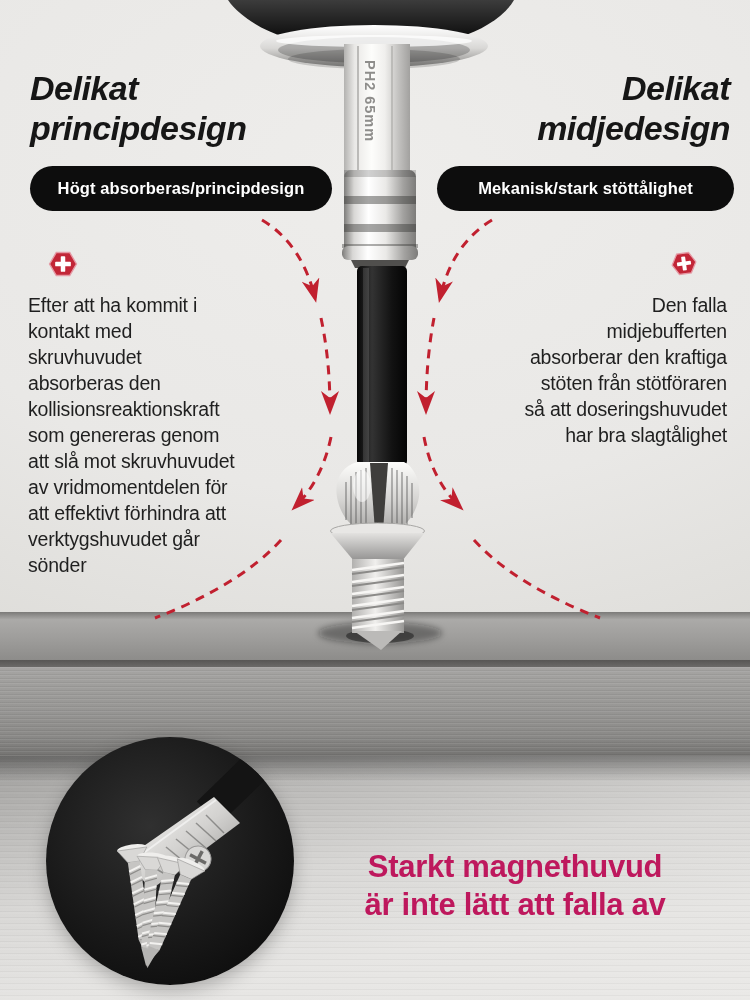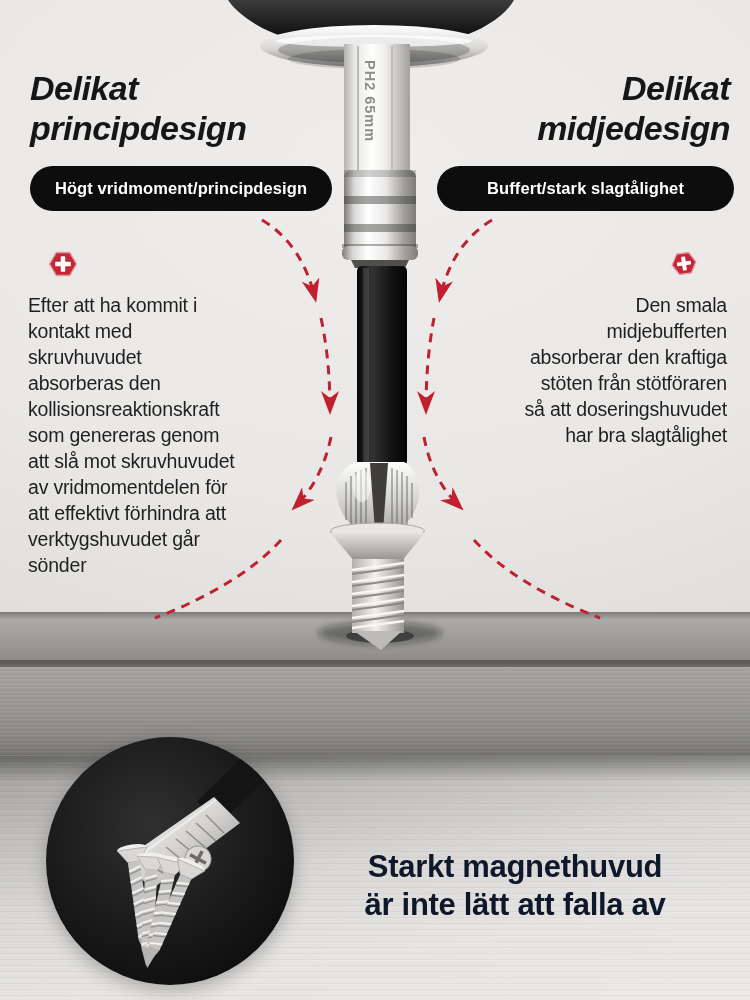--- a/index.html
+++ b/index.html
@@ -40,21 +40,21 @@
   .para{font-size:19.5px;line-height:26px;font-weight:400;color:#1f1f1f;
     letter-spacing:-.2px;white-space:pre-line;z-index:6;}
   .para.left{left:28px;top:292px;width:300px;text-align:left;}
   .para.right{left:427px;top:292px;width:300px;text-align:right;}
 
   .bit-label{left:362px;top:60px;height:120px;writing-mode:vertical-rl;
     text-orientation:mixed;font-size:14.5px;font-weight:700;color:#8e8d8b;
     letter-spacing:1px;z-index:4;}
 
   .caption{left:300px;top:848px;width:430px;text-align:center;font-size:31px;
-    line-height:38px;font-weight:800;color:#0f172a;letter-spacing:-.3px;
+    line-height:38px;font-weight:800;color:#be185d;letter-spacing:-.3px;
     white-space:pre-line;z-index:6;}
 
   .plus-marker{width:30px;height:28px;z-index:6;}
   .plus-marker.left{left:48px;top:250px;}
   .plus-marker.right{left:671px;top:251px;}
 
   
   #art{left:0;top:0;width:750px;height:1000px;z-index:3;pointer-events:none;}
 
   .inset-circle{left:46px;top:737px;width:248px;height:248px;border-radius:50%;
@@ -206,24 +206,24 @@
       <path d="M474,540 Q515,585 600,618"></path>
     </g>
   </svg>
 
   <div class="abs title left">Delikat
 principdesign</div>
   <div class="abs title right">Delikat
 midjedesign</div>
 
   <div class="abs badge left">
-    <span>Högt vridmoment/principdesign</span>
+    <span>Högt absorberas/principdesign</span>
   </div>
   <div class="abs badge right">
-    <span>Buffert/stark slagtålighet</span>
+    <span>Mekanisk/stark stöttålighet</span>
   </div>
 
   <div class="abs plus-marker left">
     <svg viewBox="0 0 100 100" width="30" height="28">
       <polygon points="2,50 26,9 74,9 98,50 74,91 26,91" fill="#c22637" stroke="#e59aa5" stroke-width="5"></polygon>
       <rect x="42" y="22" width="16" height="56" rx="3" fill="#ffffff"></rect>
       <rect x="22" y="42" width="56" height="16" rx="3" fill="#ffffff"></rect>
     </svg>
   </div>
   <div class="abs plus-marker right">
@@ -238,21 +238,21 @@
 kontakt med
 skruvhuvudet
 absorberas den
 kollisionsreaktionskraft
 som genereras genom
 att slå mot skruvhuvudet
 av vridmomentdelen för
 att effektivt förhindra att
 verktygshuvudet går
 sönder</div>
-  <div class="abs para right">Den smala
+  <div class="abs para right">Den falla
 midjebufferten
 absorberar den kraftiga
 stöten från stötföraren
 så att doseringshuvudet
 har bra slagtålighet</div>
 
   <div class="abs bit-label">PH2 65mm</div>
 
   <div class="abs inset-circle">
     <svg viewBox="0 0 248 248" width="248" height="248" xmlns="http://www.w3.org/2000/svg">

